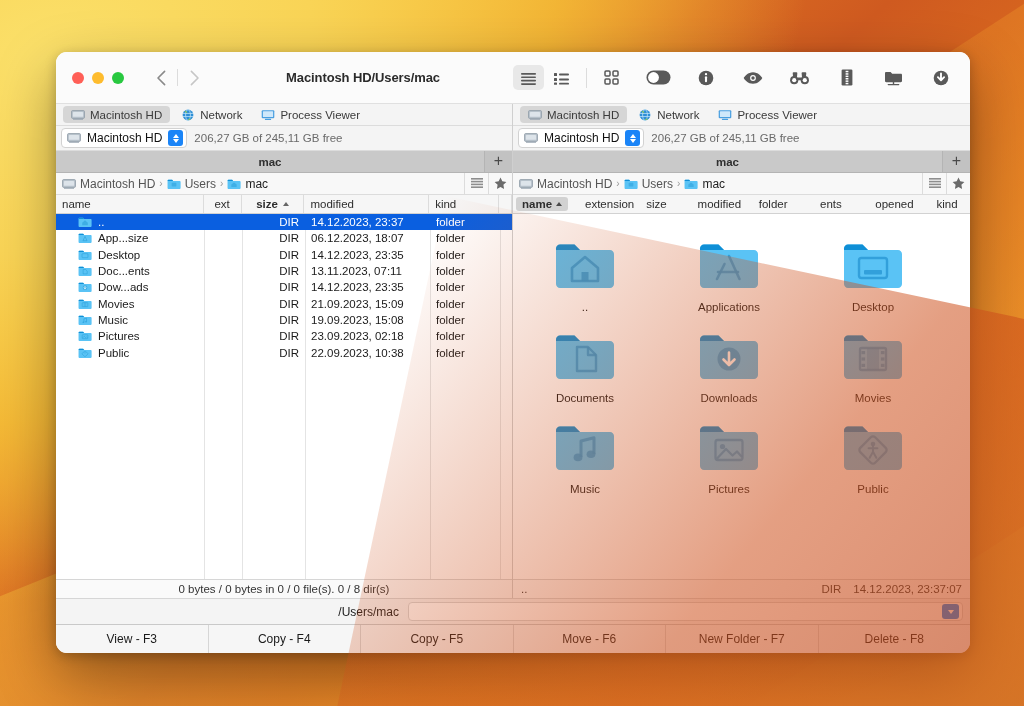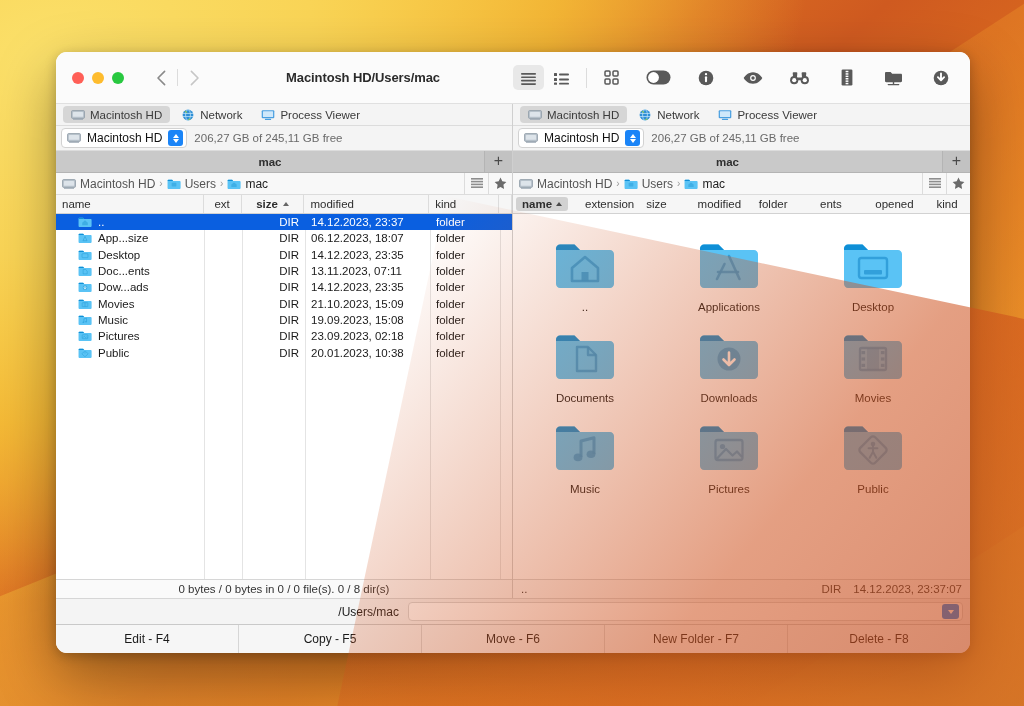--- a/index.html
+++ b/index.html
@@ -742,21 +742,21 @@
               <svg class="ficon-sm" viewBox="0 0 18 15">
                 <path d="M0.7 3.2c0-.7.5-1.2 1.2-1.2h4.6l1.5 1.5h8.3c.7 0 1.2.5 1.2 1.2v8.1c0 .7-.5 1.2-1.2 1.2H1.9c-.7 0-1.2-.5-1.2-1.2z" fill="#5ac3f5"></path>
                 <path d="M0.7 3.2c0-.7.5-1.2 1.2-1.2h4.6l1.5 1.5H1.4z" fill="#0f8fd6"></path>
                 <rect x="5.4" y="5.8" width="7.2" height="5.2" rx="0.5" fill="none" stroke="#2a9fd8" stroke-width="1" opacity="0.7"></rect>
                 <rect x="7.3" y="5.8" width="3.4" height="5.2" fill="#2a9fd8" opacity="0.35"></rect>
               </svg>
               <span>Movies</span>
             </div>
             <div class="c" style="width:38px"></div>
             <div class="c r" style="width:63px">DIR</div>
-            <div class="c" style="width:125px">21.10.2023, 15:09</div>
+            <div class="c" style="width:125px">21.09.2023, 15:09</div>
             <div class="c" style="width:70px">folder</div>
             <div class="c" style="flex:1"></div>
           </div>
 
           <div class="lrow">
             <div class="c name" style="width:148px">
               <svg class="ficon-sm" viewBox="0 0 18 15">
                 <path d="M0.7 3.2c0-.7.5-1.2 1.2-1.2h4.6l1.5 1.5h8.3c.7 0 1.2.5 1.2 1.2v8.1c0 .7-.5 1.2-1.2 1.2H1.9c-.7 0-1.2-.5-1.2-1.2z" fill="#5ac3f5"></path>
                 <path d="M0.7 3.2c0-.7.5-1.2 1.2-1.2h4.6l1.5 1.5H1.4z" fill="#0f8fd6"></path>
                 <path d="M7.6 10.4V6l3.4-.8v4.2" fill="none" stroke="#2a9fd8" stroke-width="1.1" opacity="0.7"></path>
@@ -794,21 +794,21 @@
               <svg class="ficon-sm" viewBox="0 0 18 15">
                 <path d="M0.7 3.2c0-.7.5-1.2 1.2-1.2h4.6l1.5 1.5h8.3c.7 0 1.2.5 1.2 1.2v8.1c0 .7-.5 1.2-1.2 1.2H1.9c-.7 0-1.2-.5-1.2-1.2z" fill="#5ac3f5"></path>
                 <path d="M0.7 3.2c0-.7.5-1.2 1.2-1.2h4.6l1.5 1.5H1.4z" fill="#0f8fd6"></path>
                 <rect x="6.2" y="5.7" width="5.6" height="5.6" rx="0.7" transform="rotate(45 9 8.5)" fill="none" stroke="#2a9fd8" stroke-width="1" opacity="0.7"></rect>
                 <circle cx="9" cy="7.3" r="0.75" fill="#2a9fd8" opacity="0.8"></circle>
               </svg>
               <span>Public</span>
             </div>
             <div class="c" style="width:38px"></div>
             <div class="c r" style="width:63px">DIR</div>
-            <div class="c" style="width:125px">20.01.2023, 10:38</div>
+            <div class="c" style="width:125px">22.09.2023, 10:38</div>
             <div class="c" style="width:70px">folder</div>
             <div class="c" style="flex:1"></div>
           </div>
         </div>
 
         <div class="statusbar center">
           <span>0 bytes / 0 bytes in 0 / 0 file(s). 0 / 8 dir(s)</span>
         </div>
       </div>
 
@@ -1043,21 +1043,22 @@
     <div id="cmdline">
       <div id="cmd-prompt">/Users/mac</div>
       <div id="cmd-field">
         <div id="cmd-drop">
             <i></i>
           </div>
       </div>
     </div>
 
     <div id="fnbar">
-      <div class="fnbtn">Edit - F4</div>
+      <div class="fnbtn">View - F3</div>
+      <div class="fnbtn">Copy - F4</div>
       <div class="fnbtn">Copy - F5</div>
       <div class="fnbtn">Move - F6</div>
       <div class="fnbtn">New Folder - F7</div>
       <div class="fnbtn">Delete - F8</div>
     </div>
 
   </div>
 </div>
 
 </body></html>

